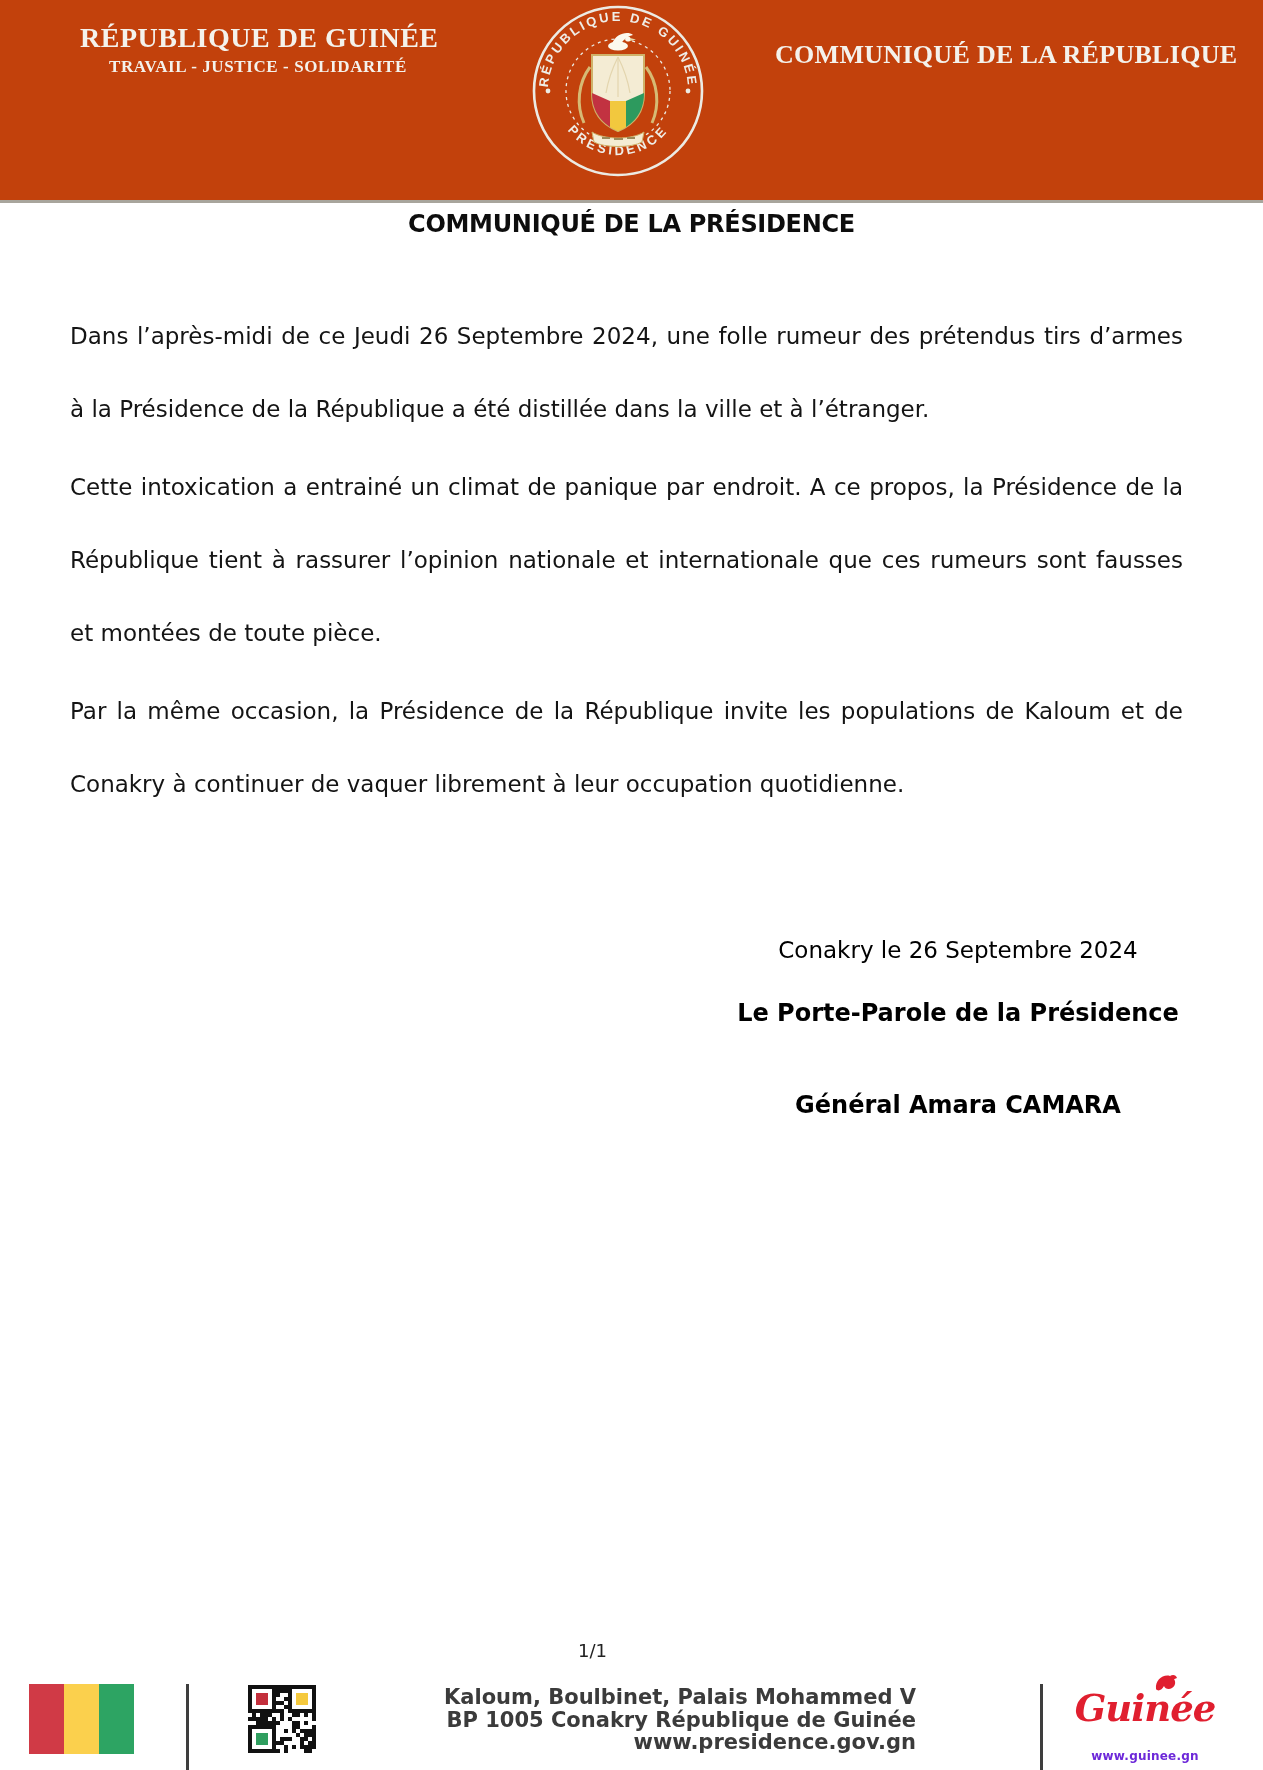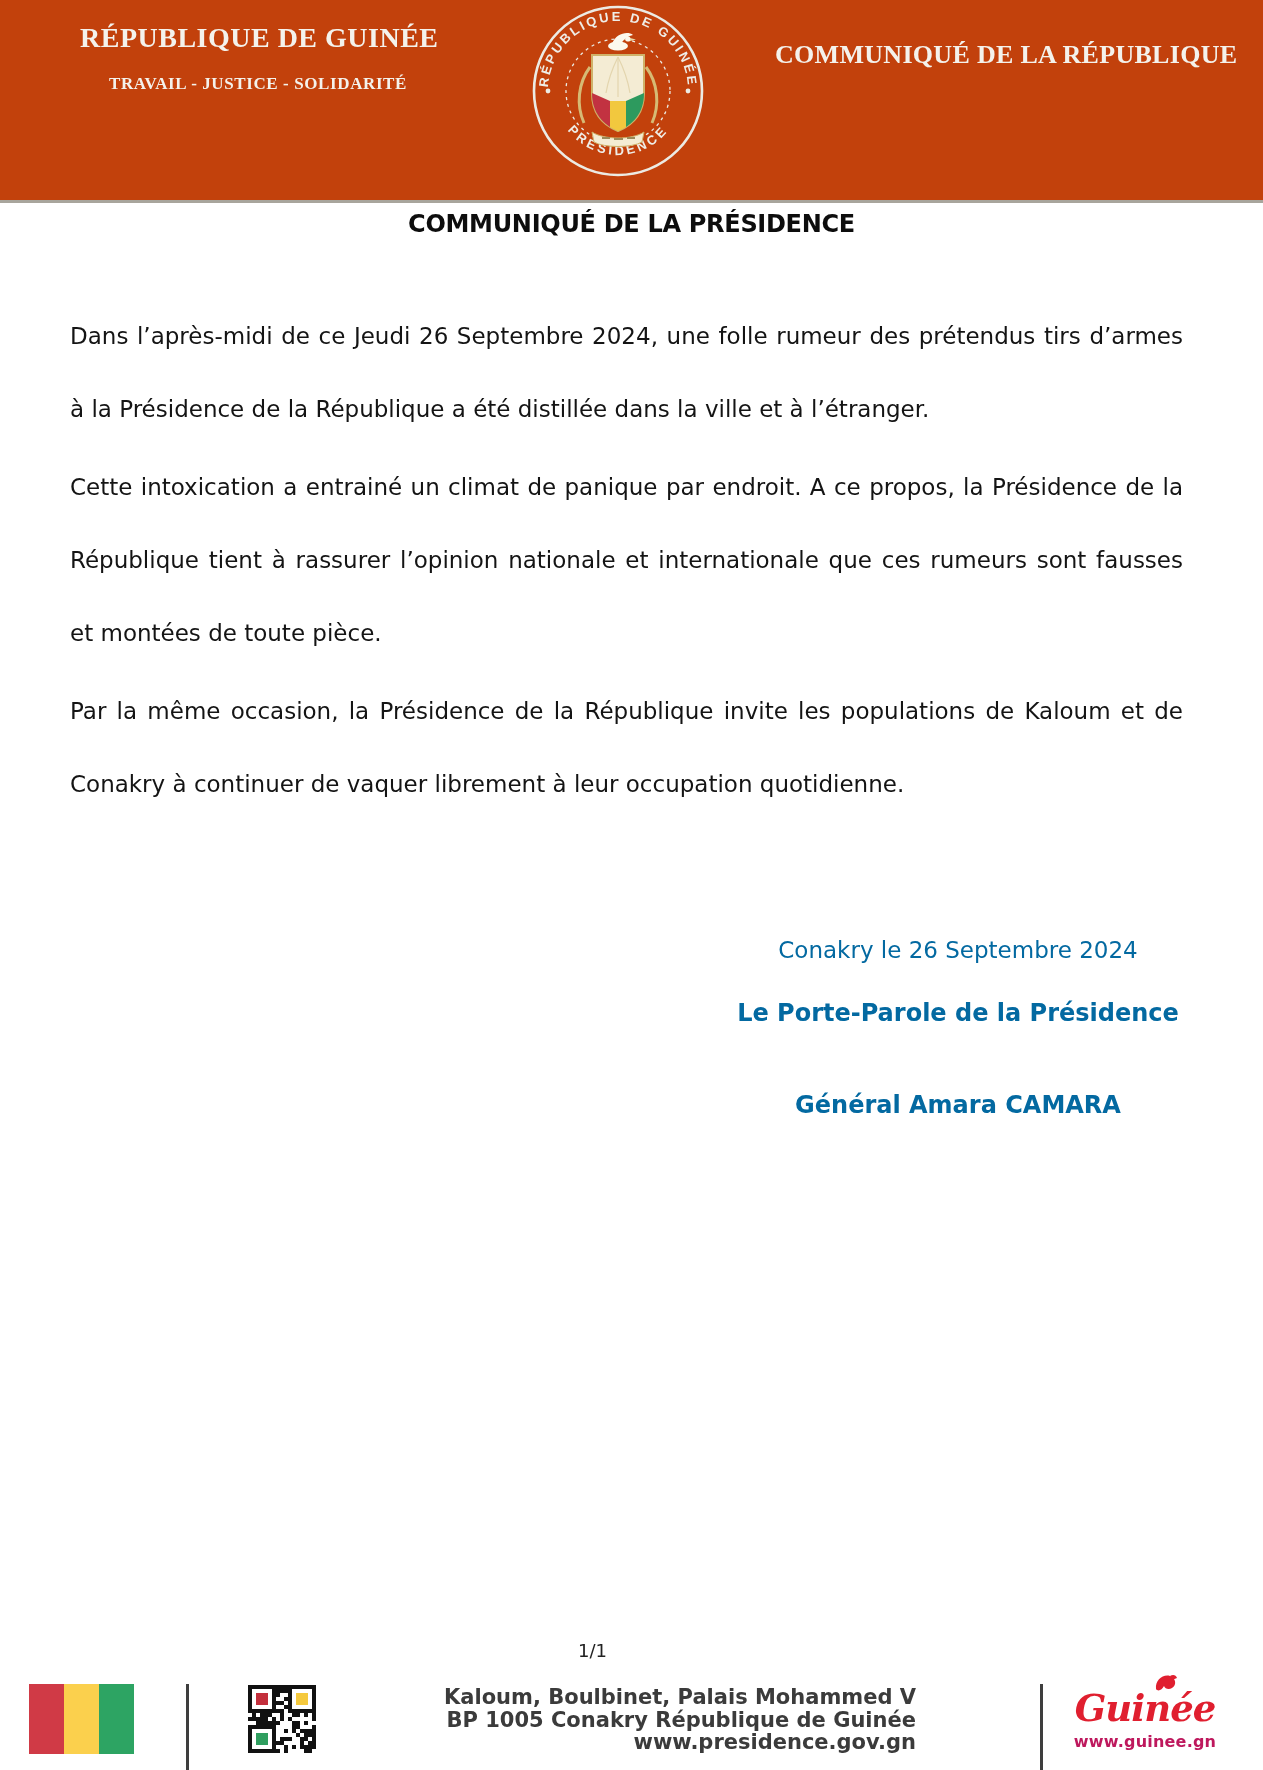--- a/index.html
+++ b/index.html
@@ -5,36 +5,36 @@
   html,body{margin:0;padding:0;background:#ffffff;}
   .page{position:relative;width:1263px;height:1770px;background:#ffffff;overflow:hidden;
         font-family:"DejaVu Sans","Liberation Sans",sans-serif;color:#111;}
 
   
   .band{position:absolute;left:0;top:0;width:1263px;height:200px;background:#c2410c;
         border-bottom:3px solid #a8a59c;}
   .hleft{position:absolute;left:80px;top:22px;width:356px;text-align:center;color:#f4f2ec;
          font-family:"Liberation Serif","DejaVu Serif",serif;}
   .hl-title{font-size:28px;font-weight:bold;letter-spacing:.5px;white-space:nowrap;}
-  .hl-sub{font-size:17px;font-weight:bold;letter-spacing:.6px;margin-top:20px;white-space:nowrap;}
+  .hl-sub{font-size:17px;font-weight:bold;letter-spacing:.6px;margin-top:3px;white-space:nowrap;}
   .hright{position:absolute;left:775px;top:40px;width:440px;text-align:center;color:#f4f2ec;
           font-family:"Liberation Serif","DejaVu Serif",serif;font-size:26px;font-weight:bold;
           letter-spacing:.3px;white-space:nowrap;}
   .seal{position:absolute;left:532px;top:5px;width:172px;height:172px;}
 
   
   .doc-title{position:absolute;left:0;top:210px;width:1263px;margin:0;text-align:center;
              font-size:24px;font-weight:bold;letter-spacing:-.3px;color:#0d0d0d;}
 
   
   .body-text{position:absolute;left:70px;top:300px;width:1113px;}
   .body-text p{margin:0 0 5px 0;font-size:23px;line-height:73px;text-align:justify;color:#141414;}
 
   
-  .sig{position:absolute;left:716px;top:935px;width:484px;text-align:center;color:#0369a1;}
+  .sig{position:absolute;left:716px;top:935px;width:484px;text-align:center;color:#000000;}
   .sig-date{font-size:23px;line-height:30px;}
   .sig-role{font-size:24px;font-weight:bold;line-height:30px;margin-top:33px;}
   .sig-name{font-size:24px;font-weight:bold;line-height:30px;margin-top:62px;}
 
   
   .pagenum{position:absolute;left:0;top:1640px;width:1185px;text-align:center;font-size:18px;color:#222;}
 
   
   .flag{position:absolute;left:29px;top:1684px;width:105px;height:70px;display:flex;}
   .flag .s{flex:1;}
@@ -44,21 +44,21 @@
   .fdiv{position:absolute;top:1684px;width:3px;height:86px;background:#3e3e3e;}
   .d1{left:186px;} .d2{left:1040px;}
   .qr{position:absolute;left:248px;top:1685px;width:68px;height:68px;}
   .addr{position:absolute;left:396px;top:1686px;width:520px;text-align:right;
         font-size:21px;font-weight:bold;line-height:22.5px;color:#3b3b3b;}
   .brand{position:absolute;left:1060px;top:1688px;width:170px;text-align:center;}
   .brand-name{position:relative;display:inline-block;font-family:"DejaVu Serif","Liberation Serif",serif;
               font-style:italic;font-weight:bold;font-size:37px;line-height:40px;color:#e01f2f;
               letter-spacing:-1px;}
   .brand-mark{position:absolute;left:56%;top:-15px;width:26px;height:24px;}
-  .brand-url{font-size:16px;font-weight:bold;color:#be185d;margin-top:4px;letter-spacing:.2px;}
+  .brand-url{font-size:12px;font-weight:bold;color:#6d28d9;margin-top:21px;letter-spacing:.2px;}
 </style>
 </head>
 <body>
 
 <div class="page">
 
   <header class="band">
     <div class="hleft">
       <div class="hl-title">RÉPUBLIQUE DE GUINÉE</div>
       <div class="hl-sub">TRAVAIL - JUSTICE - SOLIDARITÉ</div>

